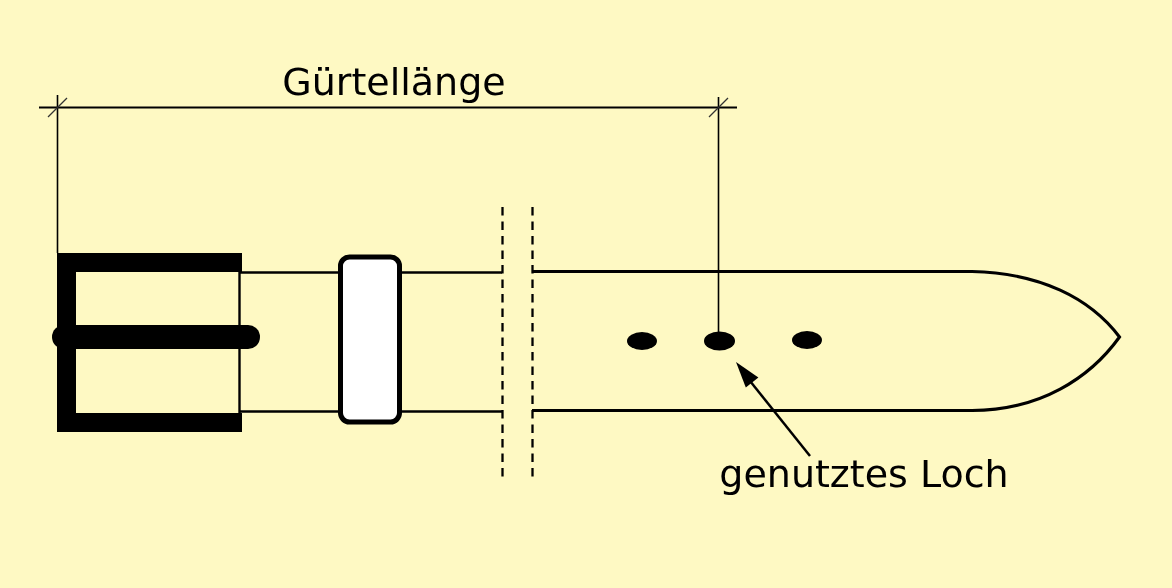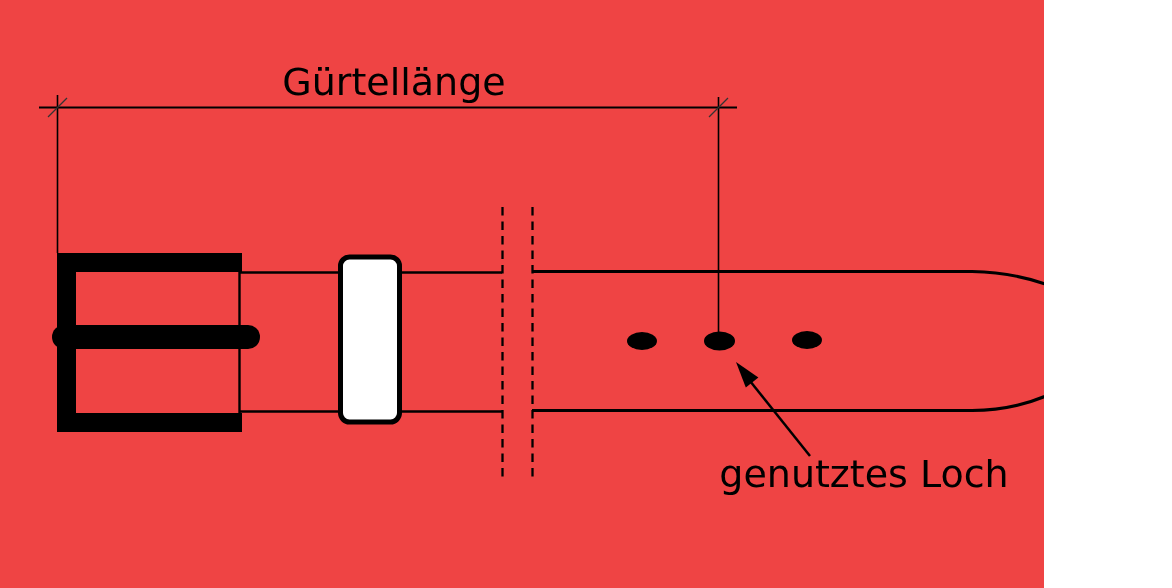--- a/index.html
+++ b/index.html
@@ -2,23 +2,23 @@
 <html><head>
 <meta charset="utf-8">
 <style>
   html, body { margin: 0; padding: 0; }
   body {
     font-family: "DejaVu Sans", "Liberation Sans", sans-serif;
     background: #ffffff;
   }
   .canvas {
     position: relative;
-    width: 1044px;
+    width: 1172px;
     height: 588px;
-    background: #ef4444;
+    background: #fef9c3;
     overflow: hidden;
   }
   svg { display: block; }
   .ink-stroke  { stroke: #000000; fill: none; }
   .ink-fill    { fill: #000000; stroke: none; }
   .white-fill  { fill: #ffffff; }
   .thin-gray   { stroke: #333333; fill: none; }
   .label-text {
     font-family: "DejaVu Sans", "Liberation Sans", sans-serif;
     font-size: 38px;

